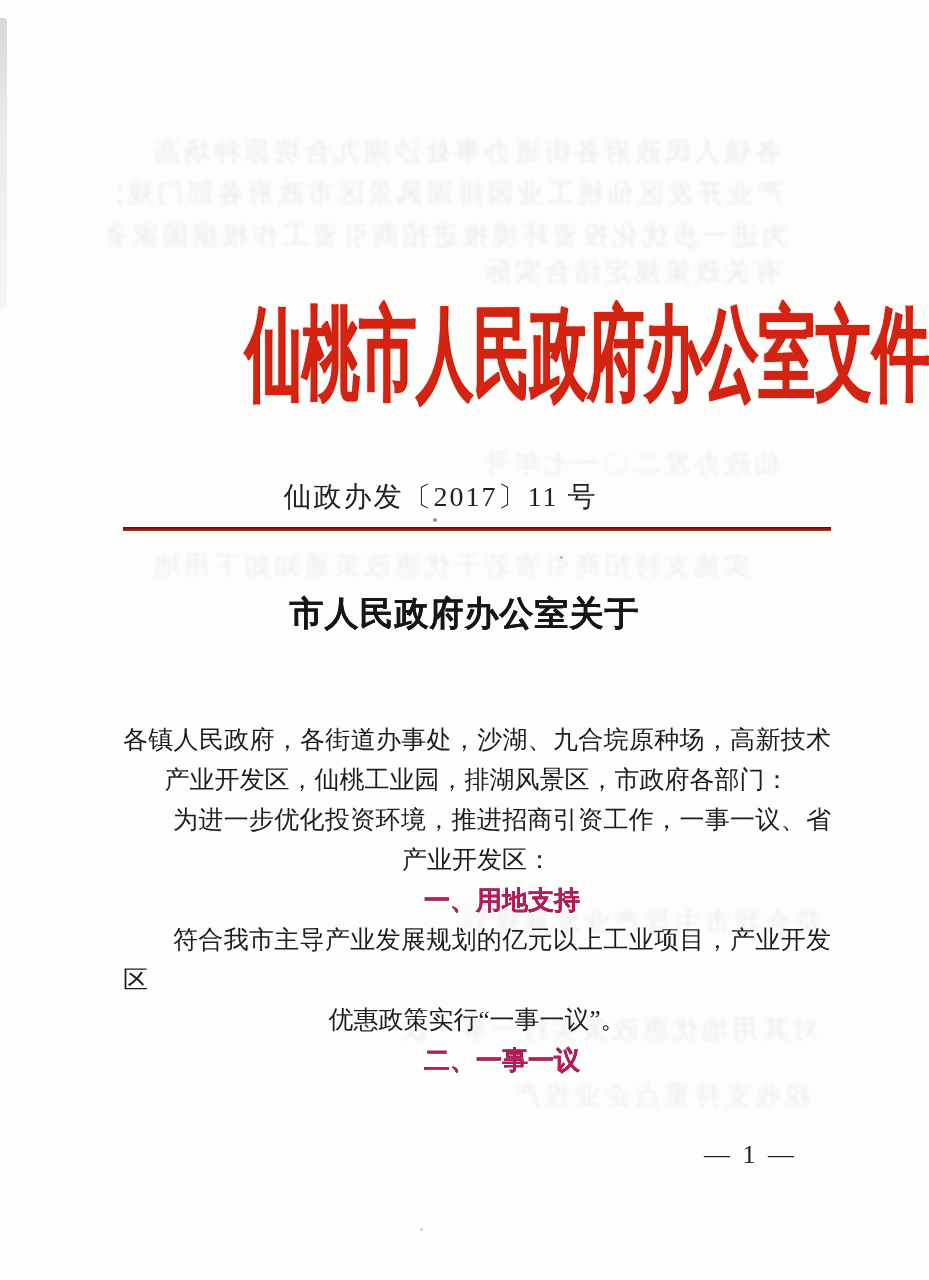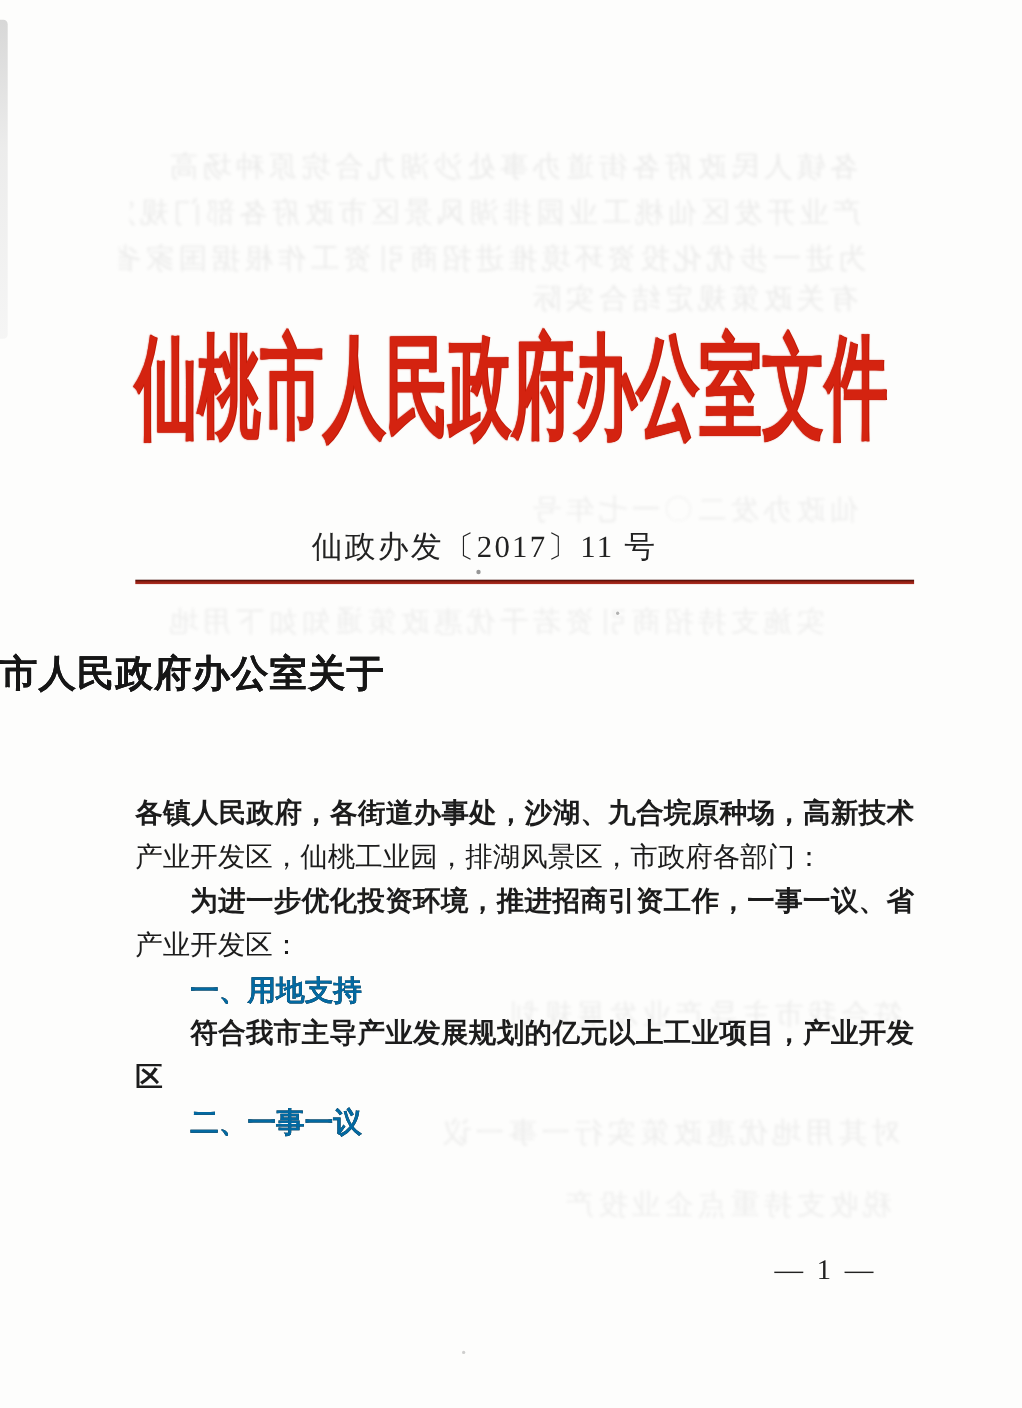--- a/index.html
+++ b/index.html
@@ -45,21 +45,21 @@
   .speck {
     position: absolute; background: #444; border-radius: 50%;
   }
   .sp1 { left: 433px; top: 518px; width: 4px; height: 4px; opacity: .55; }
   .sp2 { left: 560px; top: 556px; width: 3px; height: 3px; opacity: .4; }
   .sp3 { left: 420px; top: 1228px; width: 3px; height: 3px; opacity: .25; }
 
   
   .banner {
     position: absolute; top: 325px; left: 0; width: 929px;
-    text-align: center;
+    text-align: right;
   }
   .banner-text {
     display: inline-block;
     font-size: 57px;
     font-weight: 700;
     color: #d42310;
     transform: scale(1, 1.8);
     transform-origin: center center;
     line-height: 60px;
     text-shadow: 0 0 1px #b71505, 1px 0 0 #c41d08;
@@ -77,37 +77,38 @@
 
   
   .redline {
     position: absolute; top: 527px; left: 123px; width: 708px; height: 4px;
     background: linear-gradient(to bottom, #3f0c07, #8f1d10 45%, #b03024);
   }
 
   
   .title {
     position: absolute; top: 594px; left: 0; width: 929px;
+    text-align: center;
     font-size: 34px; font-weight: 700; color: #161616;
     line-height: 39px;
     letter-spacing: 1px;
     text-shadow: 0 0 .6px #000;
   }
 
   
   .bodytext {
     position: absolute; top: 720px; left: 123px; width: 708px;
     font-size: 25px; color: #1c1c1c;
     line-height: 40px;
   }
-  .ln { white-space: nowrap; text-align: left; }
-  .jst { text-align: justify; text-align-last: justify; white-space: normal; font-weight: bold; }
+  .ln { white-space: nowrap; text-align: center; }
+  .jst { text-align: justify; text-align-last: justify; white-space: normal; }
   .ind { text-indent: 50px; }
   .hd  { font-family: "Liberation Sans", "DejaVu Sans", sans-serif;
-         font-weight: 700; font-size: 26px; color: #0369a1;
+         font-weight: 700; font-size: 26px; color: #be185d;
          text-shadow: 0 0 .5px #000; }
 
   
   .pagenum {
     position: absolute; top: 1140px; right: 132px;
     font-size: 26px; color: #222; letter-spacing: 3px;
   }
 </style>
 </head>
 <body>
@@ -141,18 +142,19 @@
     <div>市人民政府办公室关于</div>
   </div>
 
   <div class="bodytext">
     <div class="ln jst">各镇人民政府，各街道办事处，沙湖、九合垸原种场，高新技术</div>
     <div class="ln">产业开发区，仙桃工业园，排湖风景区，市政府各部门：</div>
     <div class="ln jst ind">为进一步优化投资环境，推进招商引资工作，一事一议、省</div>
     <div class="ln">产业开发区：</div>
     <div class="ln hd ind">一、用地支持</div>
     <div class="ln jst ind">符合我市主导产业发展规划的亿元以上工业项目，产业开发区</div>
+    <div class="ln">优惠政策实行“一事一议”。</div>
     <div class="ln hd ind">二、一事一议</div>
   </div>
 
   <div class="pagenum">— 1 —</div>
 
 </div>
 
 </body></html>

